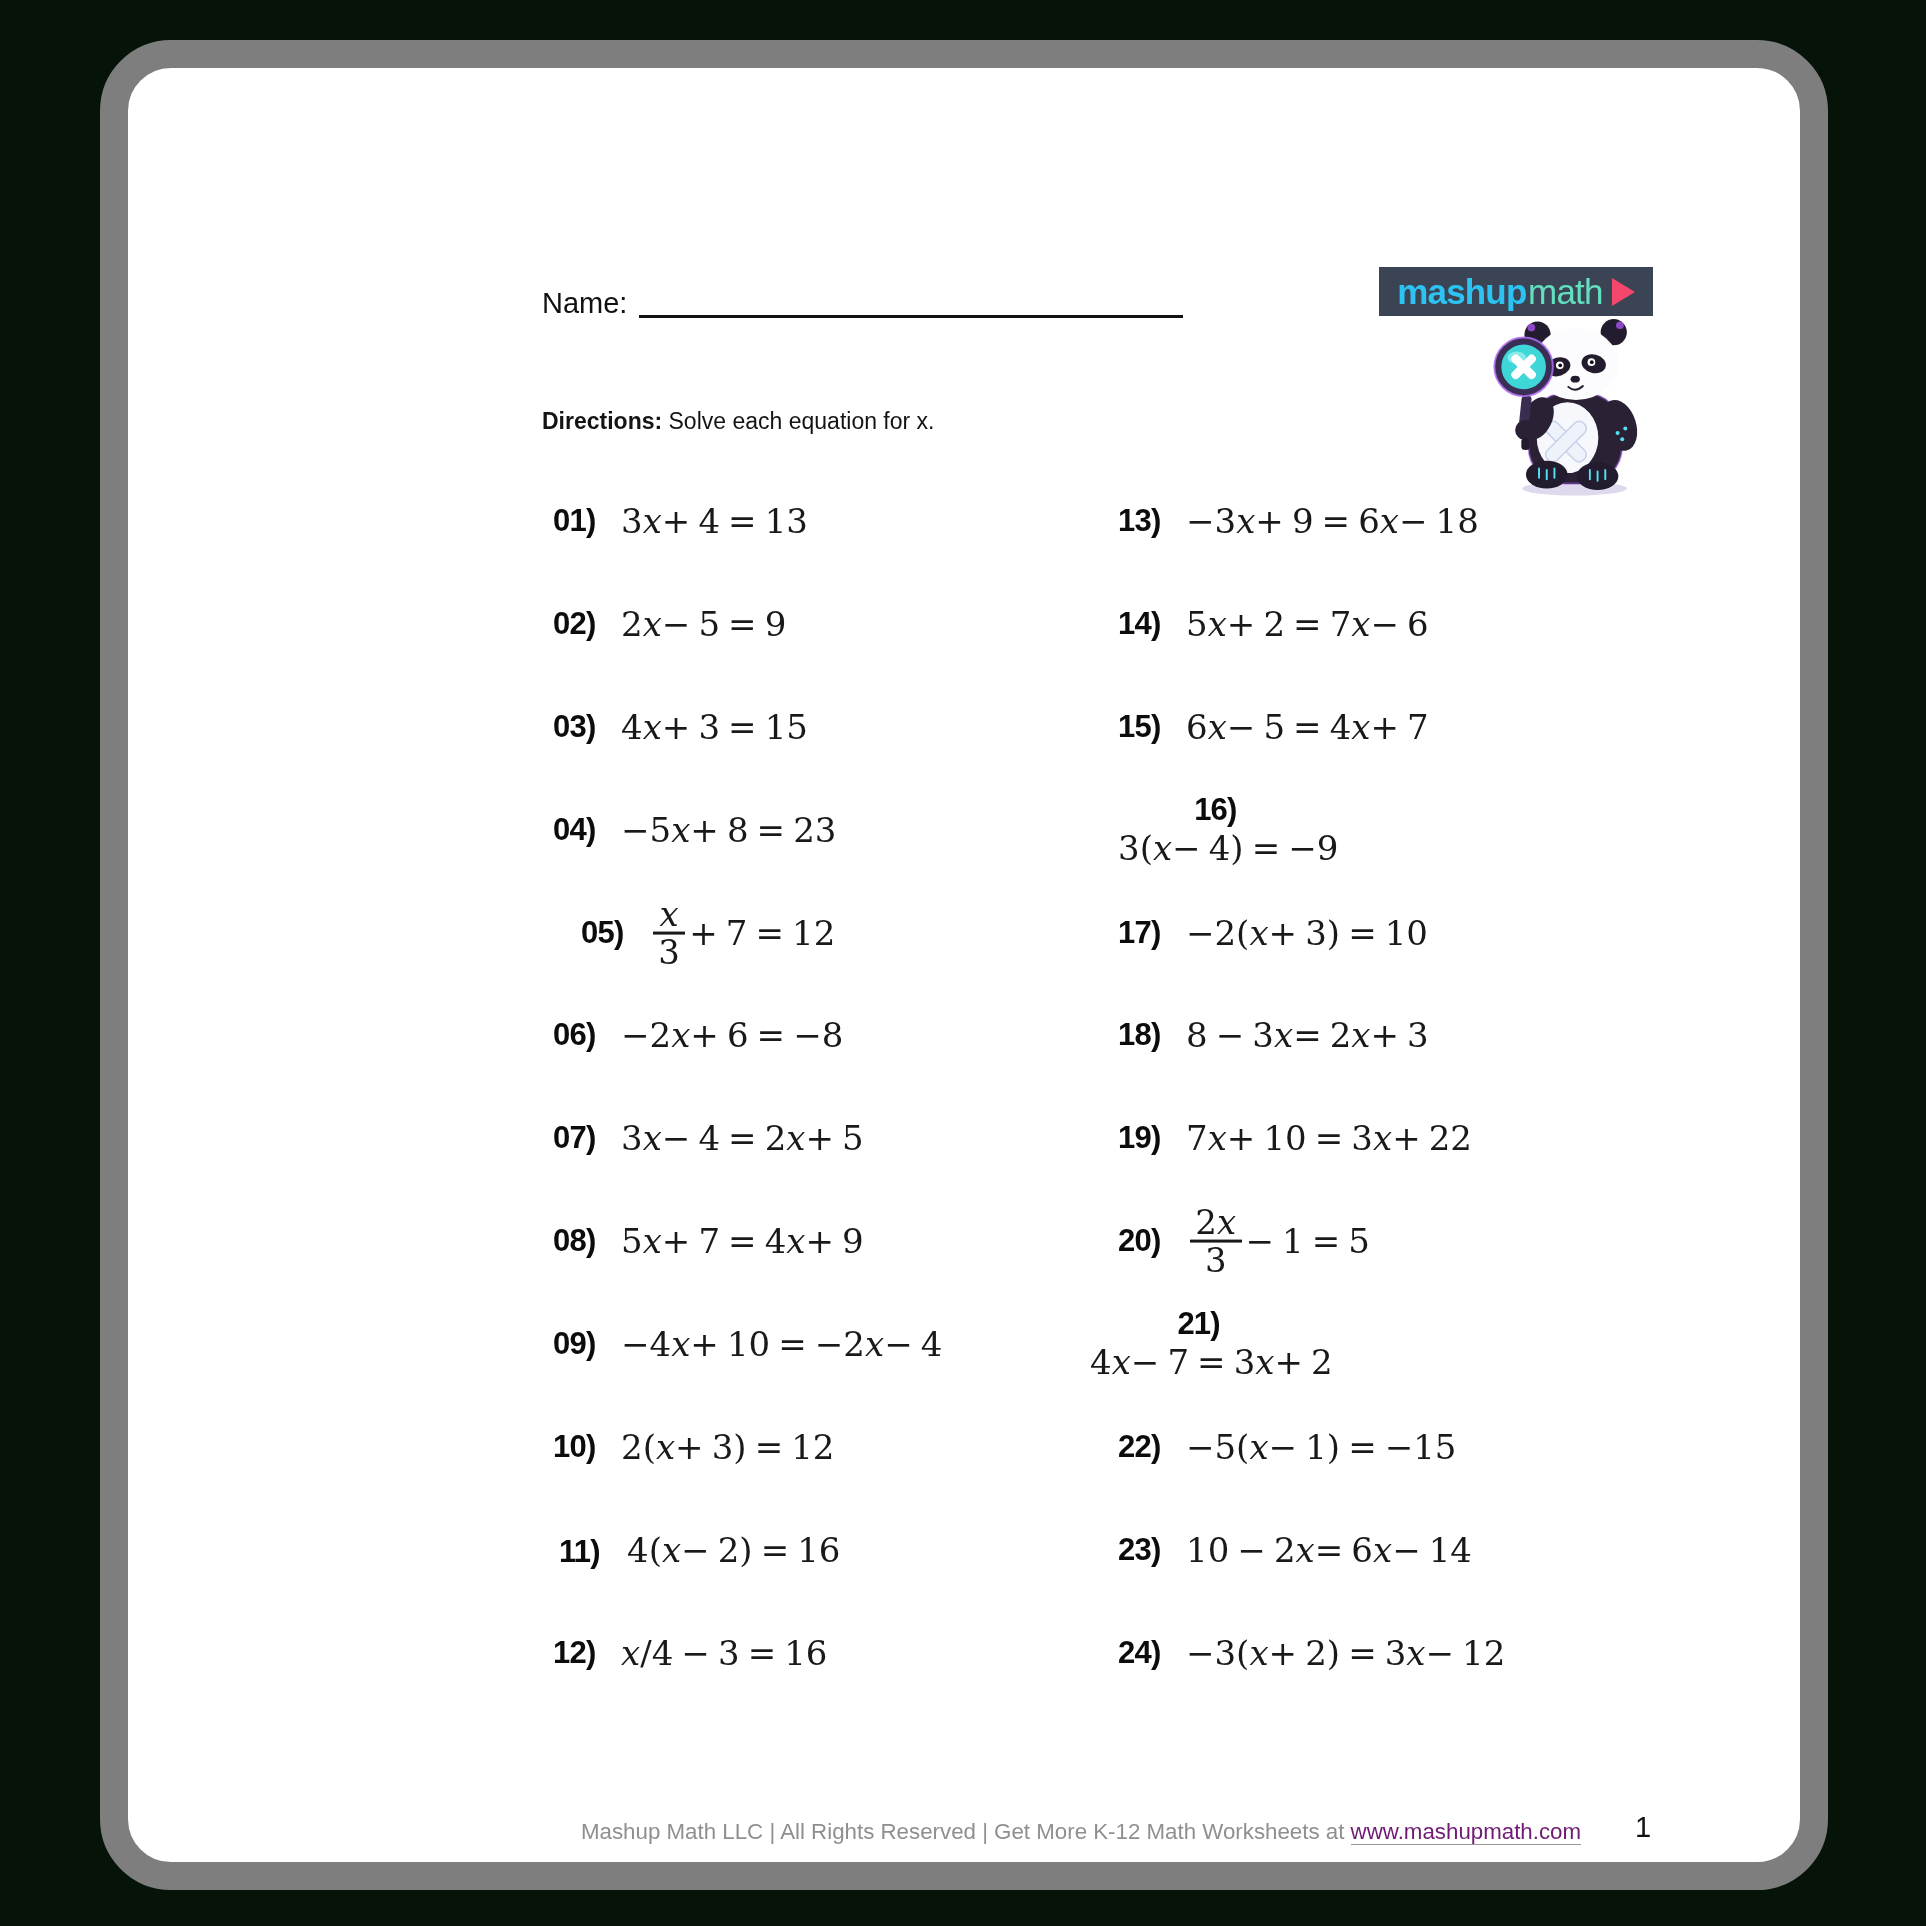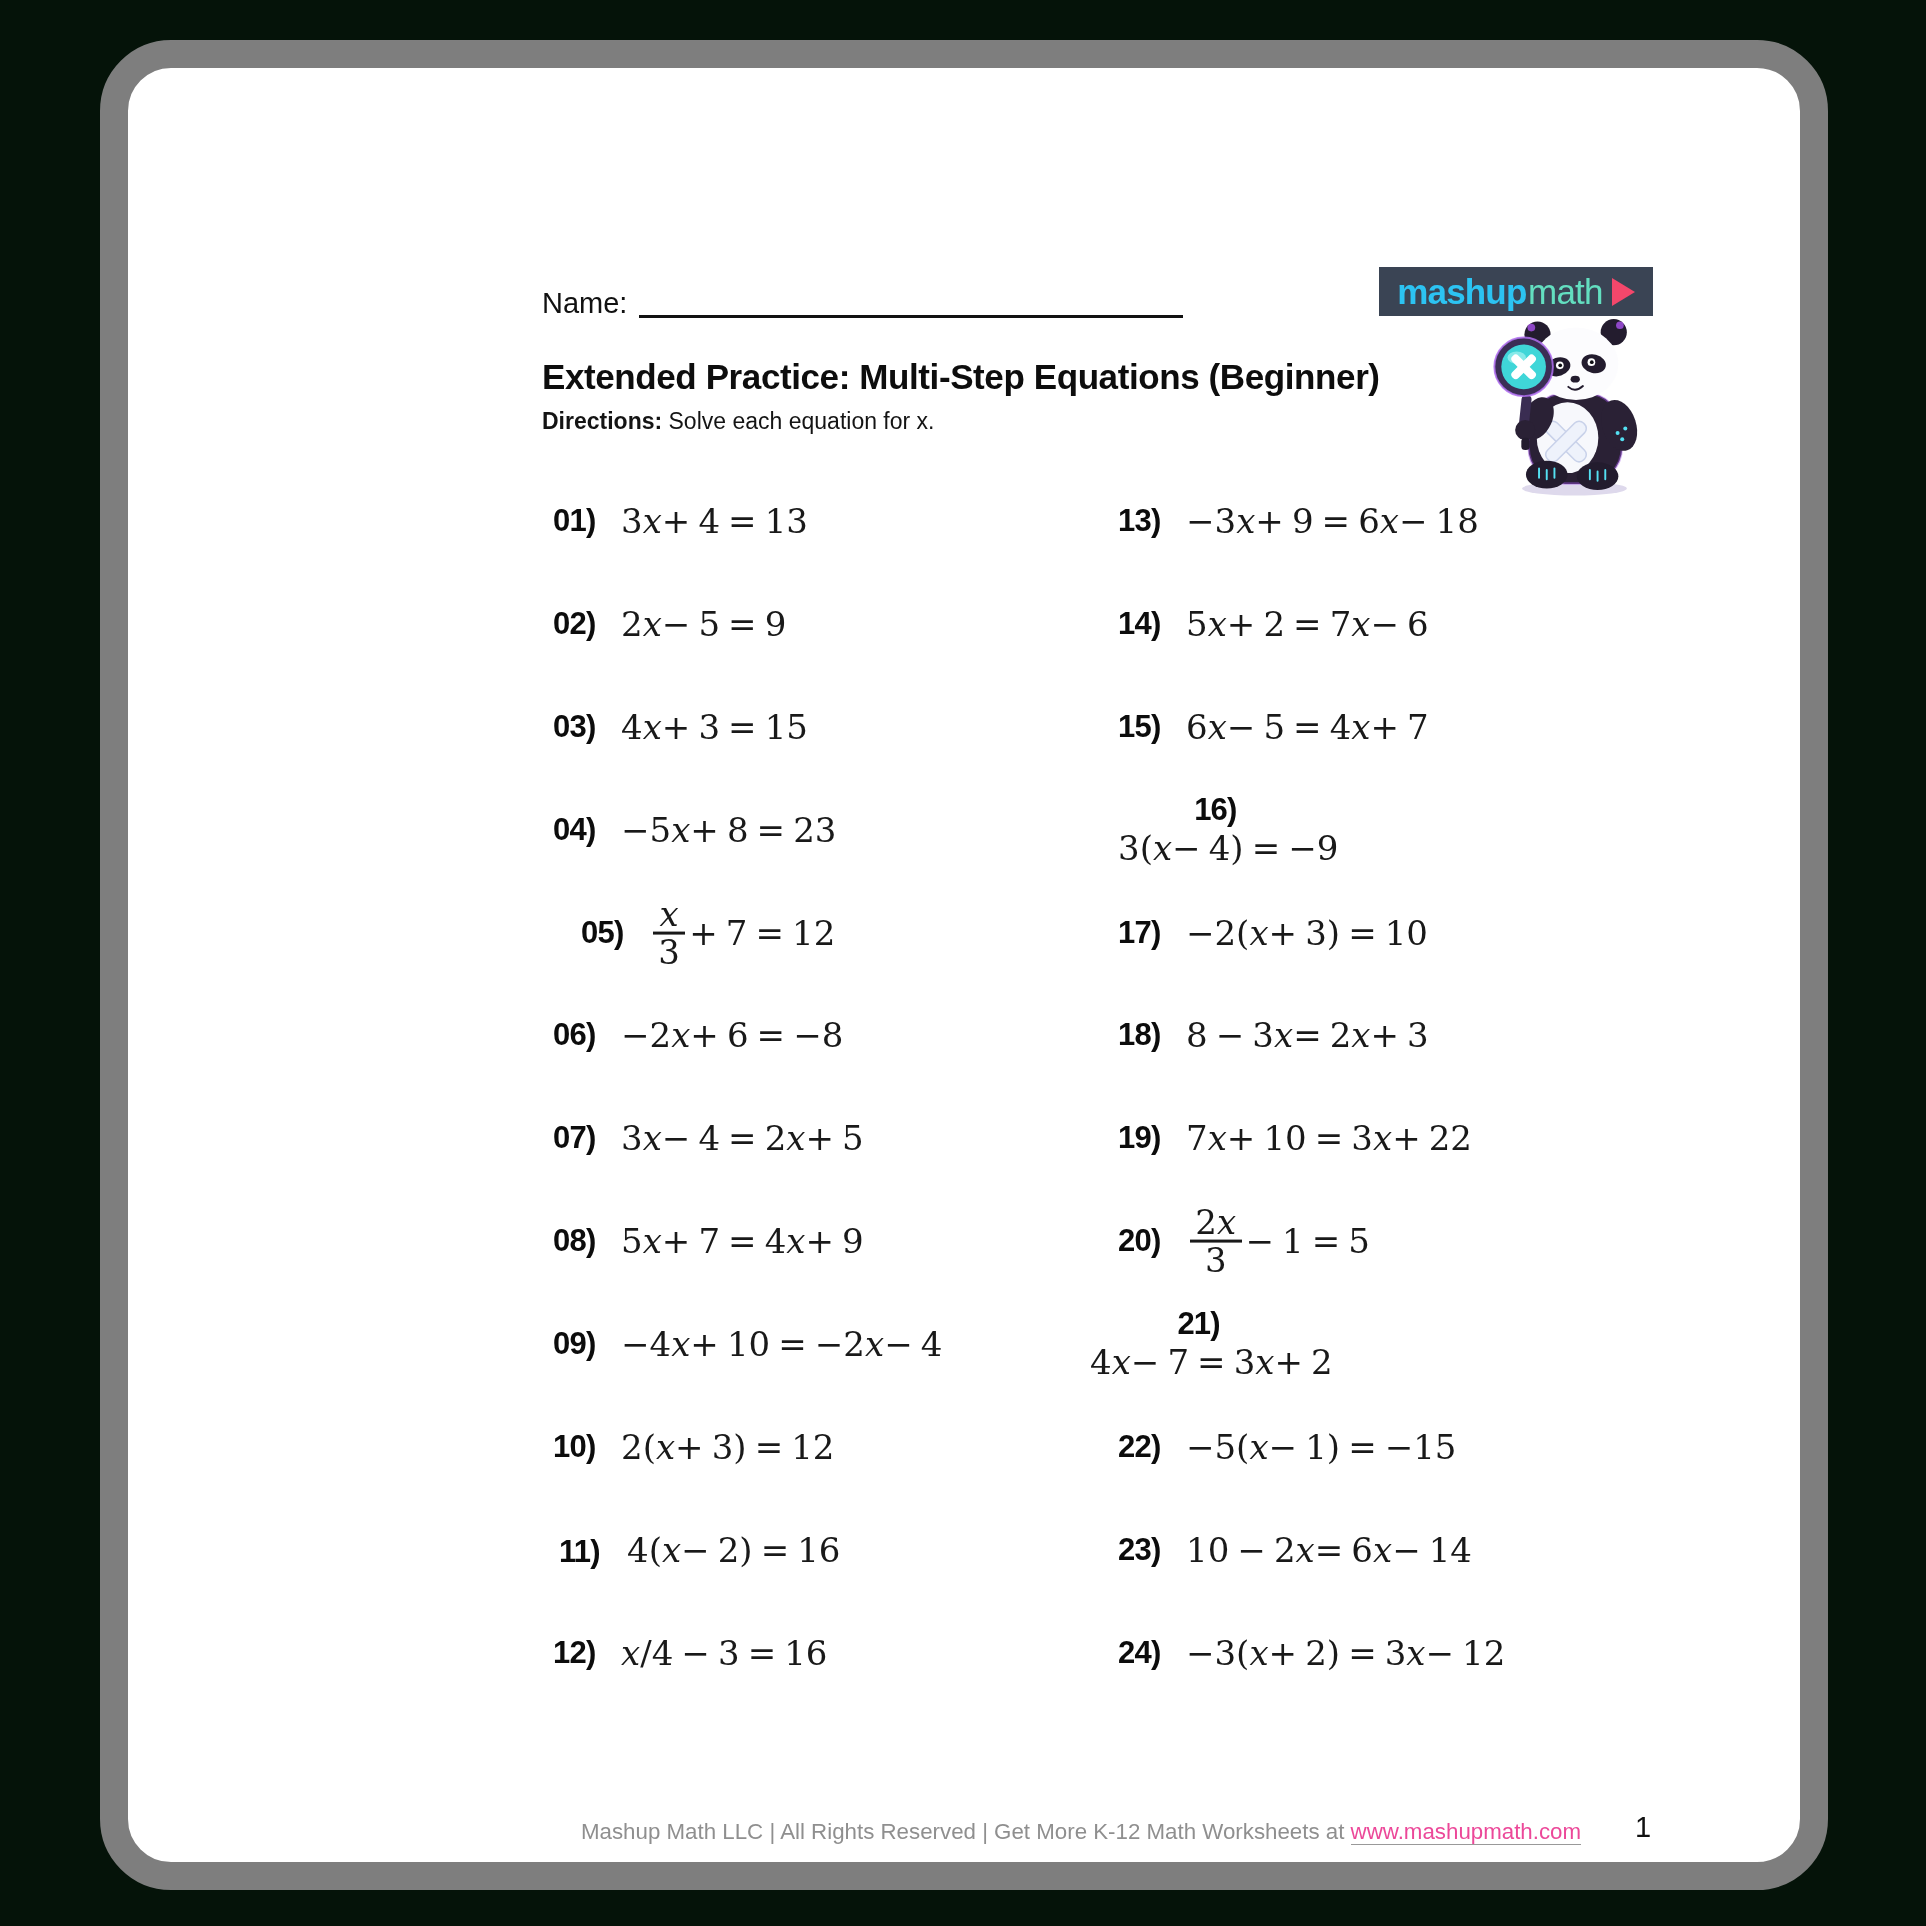--- a/index.html
+++ b/index.html
@@ -86,21 +86,21 @@
   }
   .frac .num,.frac .den{display:block;line-height:1.02;padding:0.8px 5.4px;}
   .frac .bar{height:2.3px;background:#191919;align-self:stretch;}
 
   
   .footer{
     position:absolute;left:453px;top:1751px;
     font-size:22.3px;color:#8f8f8f;white-space:nowrap;
   }
   .footer .link{
-    color:#ec4899;text-decoration:none;
+    color:#701a75;text-decoration:none;
     border-bottom:1.5px solid #999;
   }
   .page-num{
     position:absolute;left:1507px;top:1743px;
     font-size:29px;color:#111;
   }
 </style>
 </head>
 <body>
 
@@ -162,21 +162,20 @@
         <circle cx="46" cy="66" r="38" fill="none" stroke="#b06ef0" stroke-width="2.5" opacity="0.85"></circle>
         <circle cx="46" cy="66" r="29" fill="#3fd6d8"></circle>
         <ellipse cx="37" cy="54" rx="12" ry="8" fill="#9ff0ef" opacity="0.75"></ellipse>
         <g transform="translate(46,66)">
           <rect x="-20" y="-5.5" width="40" height="11" rx="5" transform="rotate(45)" fill="#ffffff"></rect>
           <rect x="-20" y="-5.5" width="40" height="11" rx="5" transform="rotate(-45)" fill="#ffffff"></rect>
         </g>
       </g>
     </svg>
 
-    <div class="doc-title">Extended Practice: Multi-Step Equations (Beginner)</div>
     <div class="directions"><b>Directions:</b><span> Solve each equation for x.</span></div>
 
     <div id="problems">
         <div class="problem" style="left: 425px; top: 453px;">
           <span class="pnum">01)</span>
           <span class="eq">3<i>x</i> + 4 = 13</span>
         </div>
         <div class="problem" style="left: 425px; top: 556px;">
           <span class="pnum">02)</span>
           <span class="eq">2<i>x</i> − 5 = 9</span>

